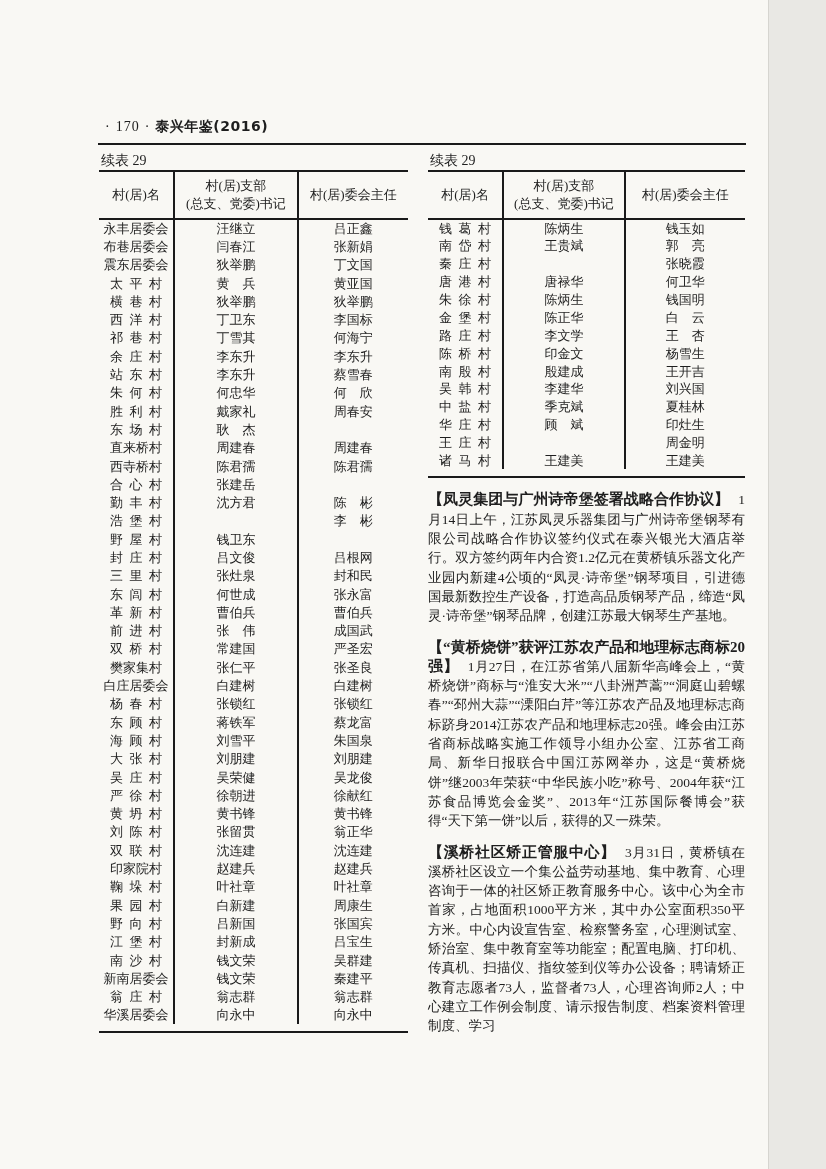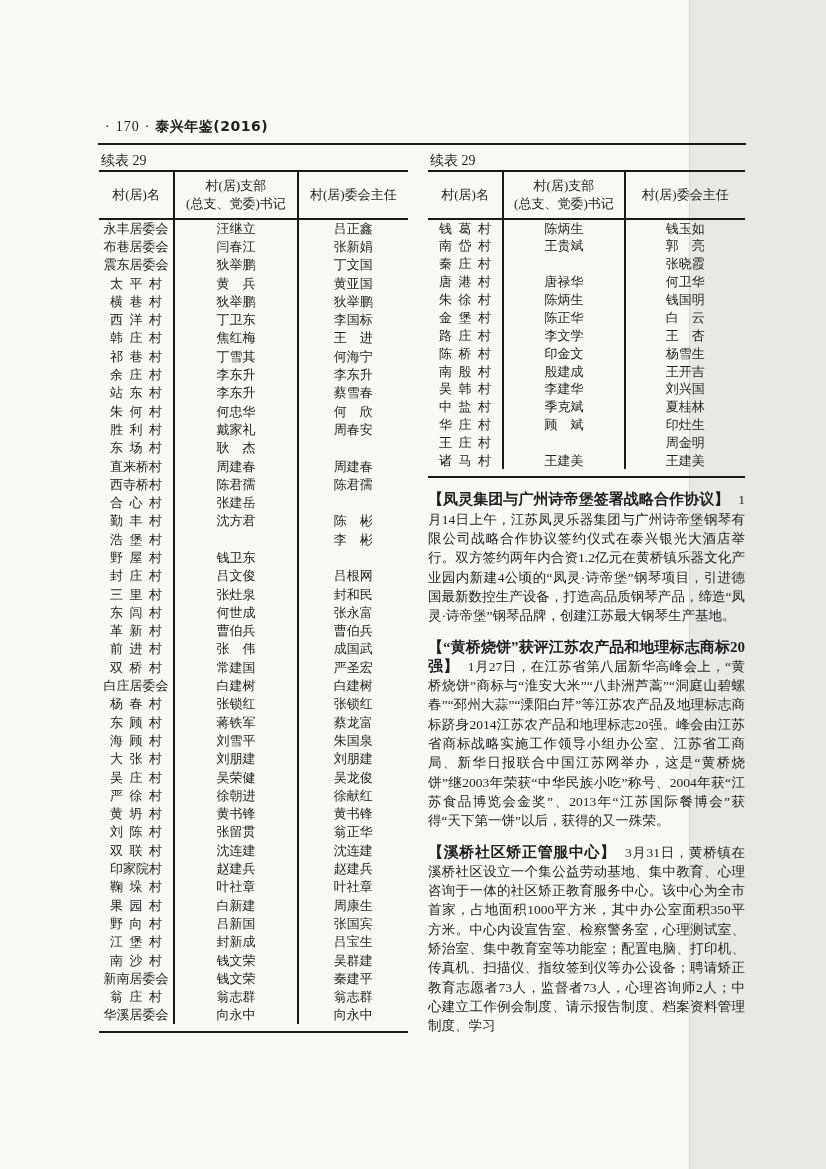--- a/index.html
+++ b/index.html
@@ -8,21 +8,21 @@
     --rule: #1a1a1a;
   }
   html, body {
     margin: 0; padding: 0;
     width: 826px; height: 1169px;
     overflow: hidden;
     background: #e9e8e4;
   }
   .page {
     position: relative;
-    width: 689px; height: 1169px;
+    width: 768px; height: 1169px;
     background: var(--paper);
     color: var(--ink);
     font-family: "Liberation Serif", "DejaVu Serif", serif;
     outline: 1px solid #d6d5d0;
   }
   
   .pg-header {
     position: absolute; left: 100px; top: 118px; width: 646px;
     font-size: 14px; letter-spacing: 1px;
   }
@@ -139,25 +139,20 @@
             <td><span class="vn">横巷村</span></td>
             <td><span class="pn">狄举鹏</span></td>
             <td><span class="pn">狄举鹏</span></td>
           </tr>
           <tr>
             <td><span class="vn">西洋村</span></td>
             <td><span class="pn">丁卫东</span></td>
             <td><span class="pn">李国标</span></td>
           </tr>
           <tr>
-            <td><span class="vn">韩庄村</span></td>
-            <td><span class="pn">焦红梅</span></td>
-            <td><span class="pn">王进</span></td>
-          </tr>
-          <tr>
             <td><span class="vn">祁巷村</span></td>
             <td><span class="pn">丁雪其</span></td>
             <td><span class="pn">何海宁</span></td>
           </tr>
           <tr>
             <td><span class="vn">余庄村</span></td>
             <td><span class="pn">李东升</span></td>
             <td><span class="pn">李东升</span></td>
           </tr>
           <tr>
@@ -232,20 +227,25 @@
           </tr>
           <tr>
             <td><span class="vn">前进村</span></td>
             <td><span class="pn">张伟</span></td>
             <td><span class="pn">成国武</span></td>
           </tr>
           <tr>
             <td><span class="vn">双桥村</span></td>
             <td><span class="pn">常建国</span></td>
             <td><span class="pn">严圣宏</span></td>
+          </tr>
+          <tr>
+            <td><span class="vn">樊家集村</span></td>
+            <td><span class="pn">张仁平</span></td>
+            <td><span class="pn">张圣良</span></td>
           </tr>
           <tr>
             <td><span class="vn vn5">白庄居委会</span></td>
             <td><span class="pn">白建树</span></td>
             <td><span class="pn">白建树</span></td>
           </tr>
           <tr>
             <td><span class="vn">杨春村</span></td>
             <td><span class="pn">张锁红</span></td>
             <td><span class="pn">张锁红</span></td>

